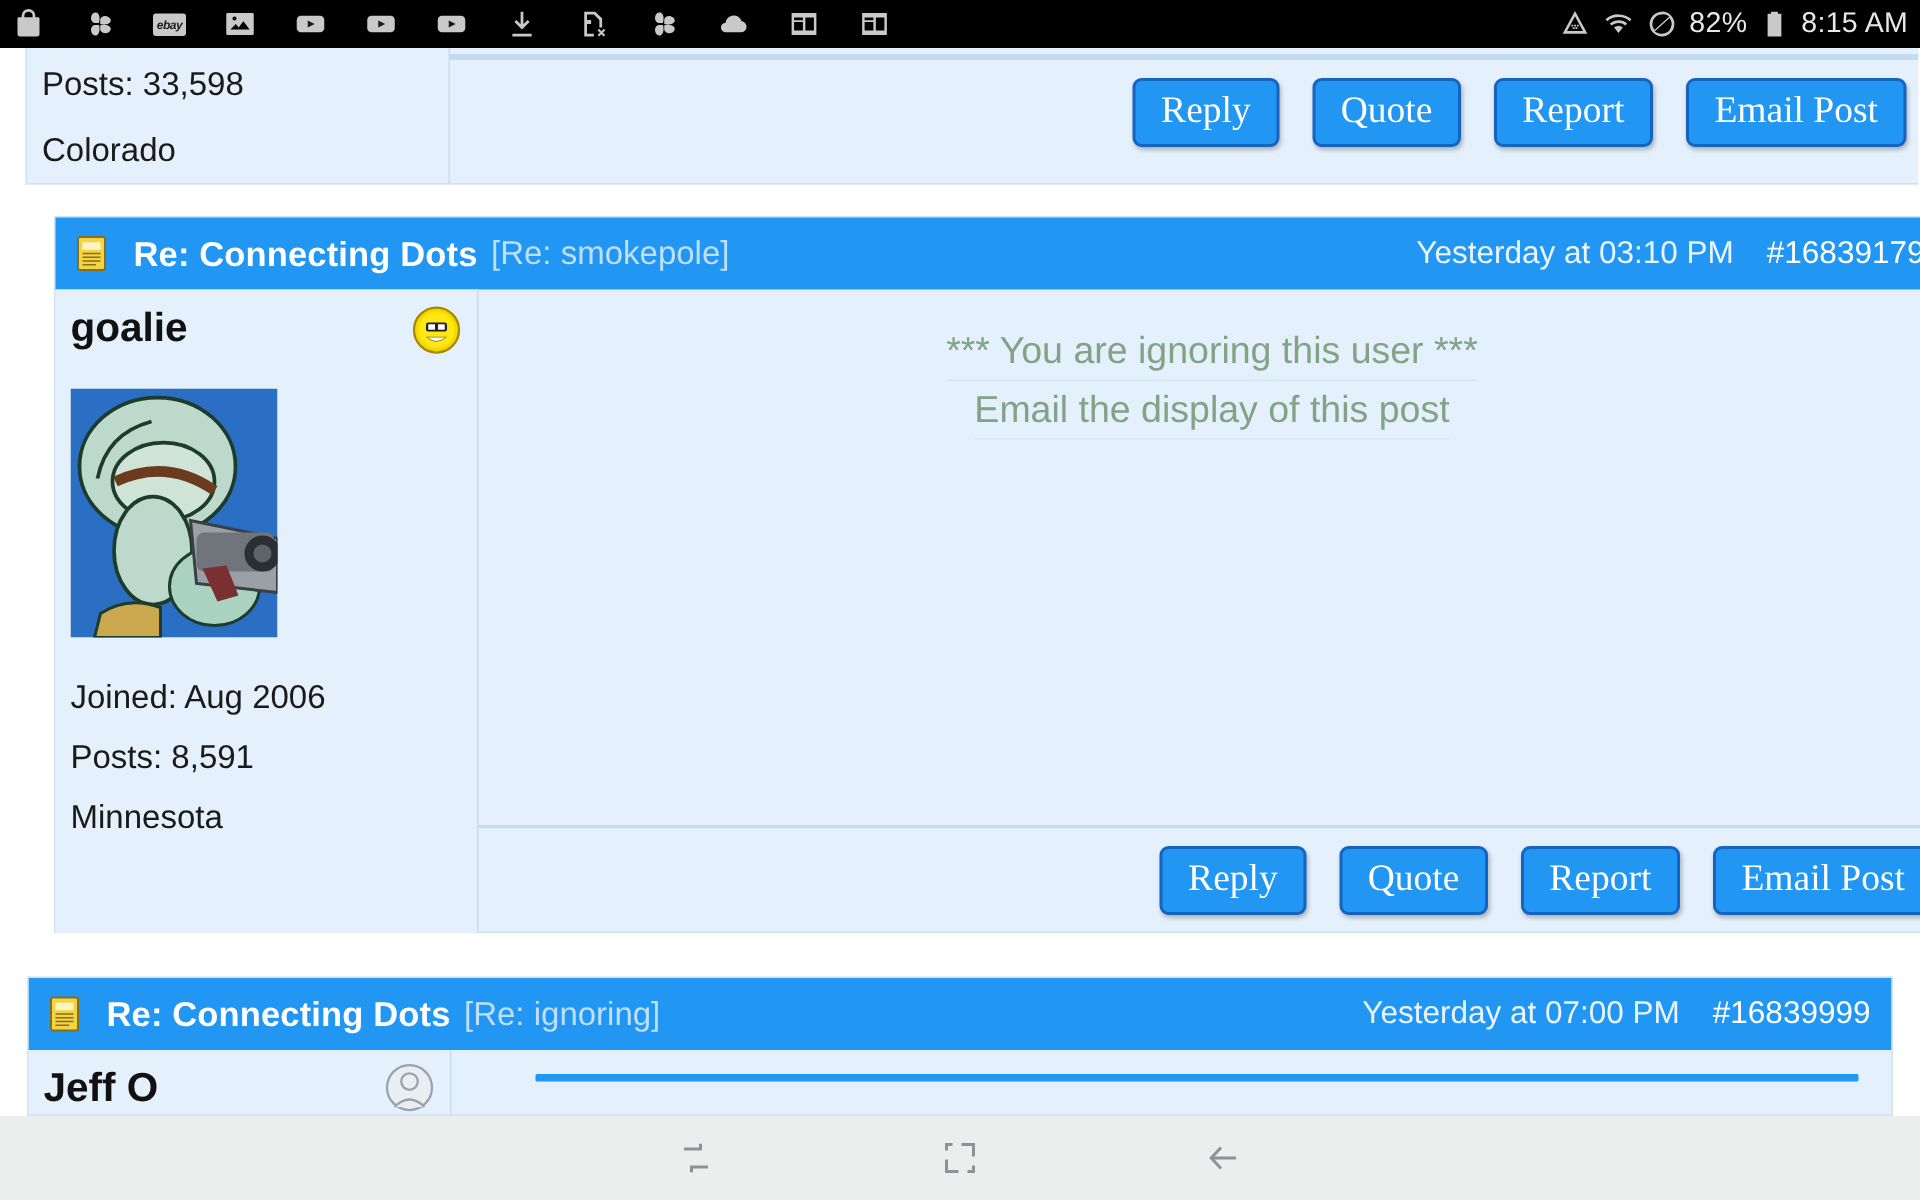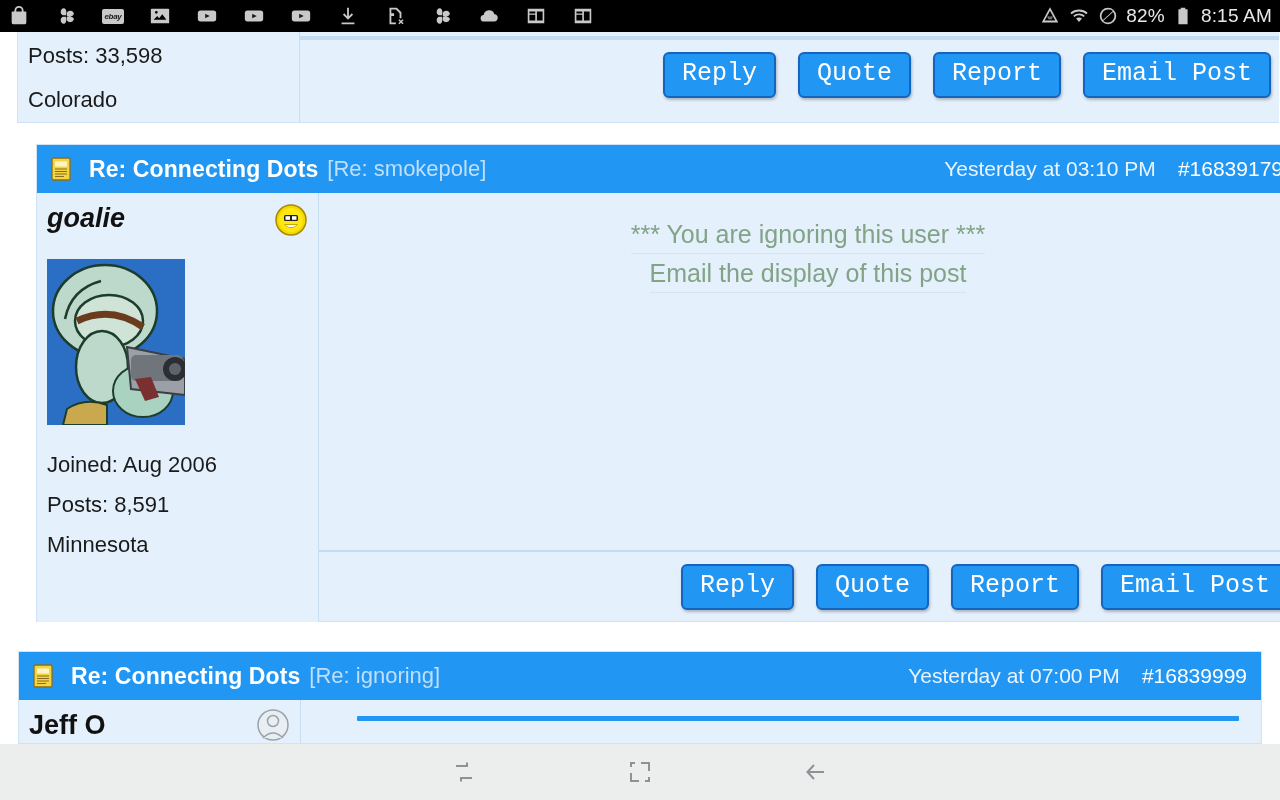--- a/index.html
+++ b/index.html
@@ -116,21 +116,21 @@
     padding: 12px 8px 12px 0;
     display: flex; justify-content: flex-end; align-items: center;
     gap: 22px;
   }
   .btn {
     background: #2196f3;
     border: 2px solid #1565c0;
     border-radius: 6px;
     color: #ffffff;
     font-size: 25px;
-    font-family: Liberation Mono, monospace;
+    font-family: Liberation Serif, serif;
     padding: 5px 17px 7px 17px;
     line-height: 30px;
     box-shadow: 1px 2px 3px rgba(0,0,0,0.25);
     cursor: pointer;
     white-space: nowrap;
     text-align: right;
   }
 
   
   .post-partial-top {
@@ -331,21 +331,21 @@
       <span class="post-reto">[Re: smokepole]</span>
       <span class="header-spacer"></span>
       <span class="post-date">Yesterday at 03:10 PM</span>
       <span class="post-num">#16839179</span>
     </div>
 
     <div class="post-body" style="height:429px;">
 
       <div class="user-col">
         <div class="user-top">
-          <div style="flex:1 1 auto;font-style:italic;">
+          <div style="flex:1 1 auto;">
             <div class="username">goalie</div>
           </div>
           <span class="smiley">
             <svg viewBox="0 0 34 34" width="34" height="34">
               <circle cx="17" cy="17" r="15" fill="#f5d800" stroke="#a58a00" stroke-width="1.5"></circle>
               <circle cx="17" cy="17" r="12" fill="#ffe713"></circle>
               <rect x="10" y="12" width="14" height="6" rx="1.5" fill="#222"></rect>
               <rect x="11.5" y="13.2" width="4.5" height="3.6" fill="#fff"></rect>
               <rect x="18" y="13.2" width="4.5" height="3.6" fill="#fff"></rect>
               <path d="M10 21.5 Q17 28 24 21.5 Z" fill="#8a6d00"></path>

